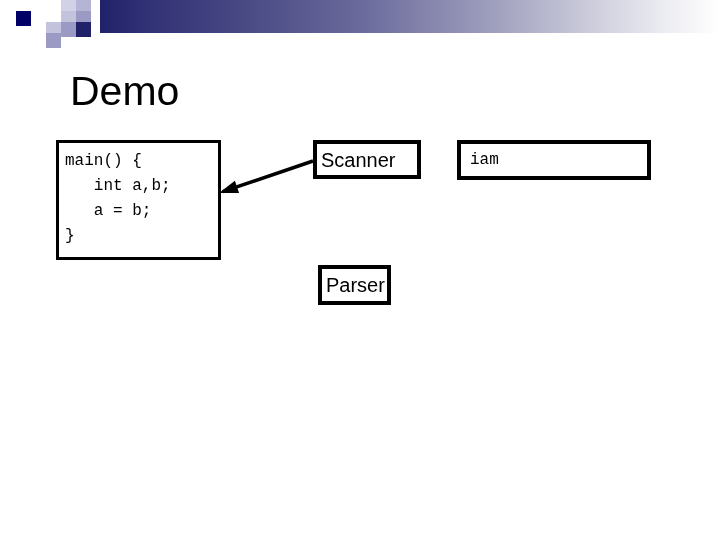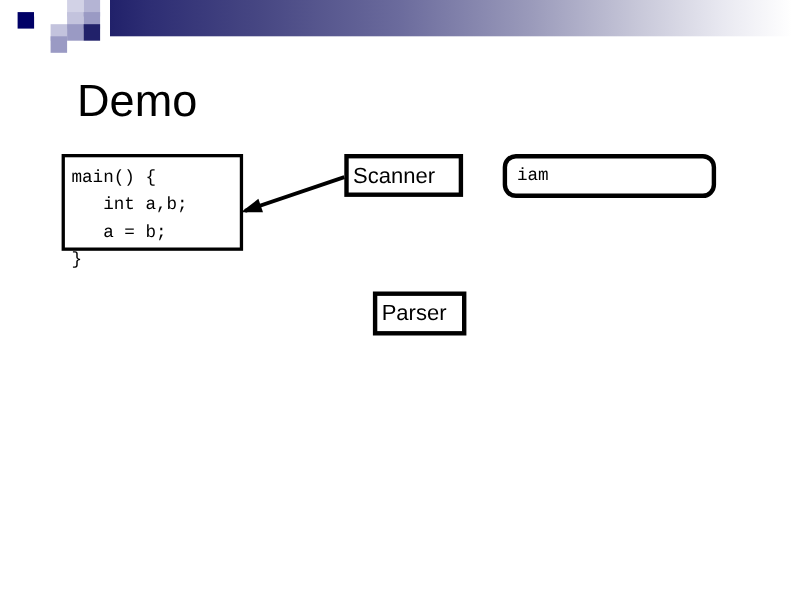--- a/index.html
+++ b/index.html
@@ -58,21 +58,21 @@
     position: absolute;
     box-sizing: border-box;
     background: #ffffff;
     border: 3px solid #000000;
     color: #000000;
   }
   #code-box {
     left: 56px;
     top: 140px;
     width: 165px;
-    height: 88px;
+    height: 120px;
     border-width: 3px;
     padding: 6px 0 0 6px;
   }
   #code-text {
     font-family: "Liberation Mono", "DejaVu Sans Mono", monospace;
     font-size: 16px;
     line-height: 25px;
     white-space: pre;
     margin: 0;
     color: #000000;
@@ -90,46 +90,44 @@
   }
   #scanner-label {
     font-size: 20px;
     line-height: 22px;
     color: #000000;
     white-space: pre;
   }
   #parser-box {
     left: 318px;
     top: 265px;
-    width: 85px;
+    width: 73px;
     height: 40px;
     border-width: 4px;
     display: flex;
     align-items: center;
     justify-content: flex-start;
     padding-left: 4px;
-    margin-left: 21px;
   }
   #parser-label {
     font-size: 20px;
     line-height: 22px;
     color: #000000;
     white-space: pre;
   }
   #iam-box {
     left: 457px;
     top: 140px;
     width: 194px;
     height: 40px;
     border-width: 4px;
     display: flex;
     align-items: center;
     justify-content: flex-start;
     padding-left: 9px;
-    border-radius: 12px;
   }
   #iam-label {
     font-family: "Liberation Mono", "DejaVu Sans Mono", monospace;
     font-size: 16px;
     line-height: 18px;
     color: #000000;
     white-space: pre;
   }
 
   

